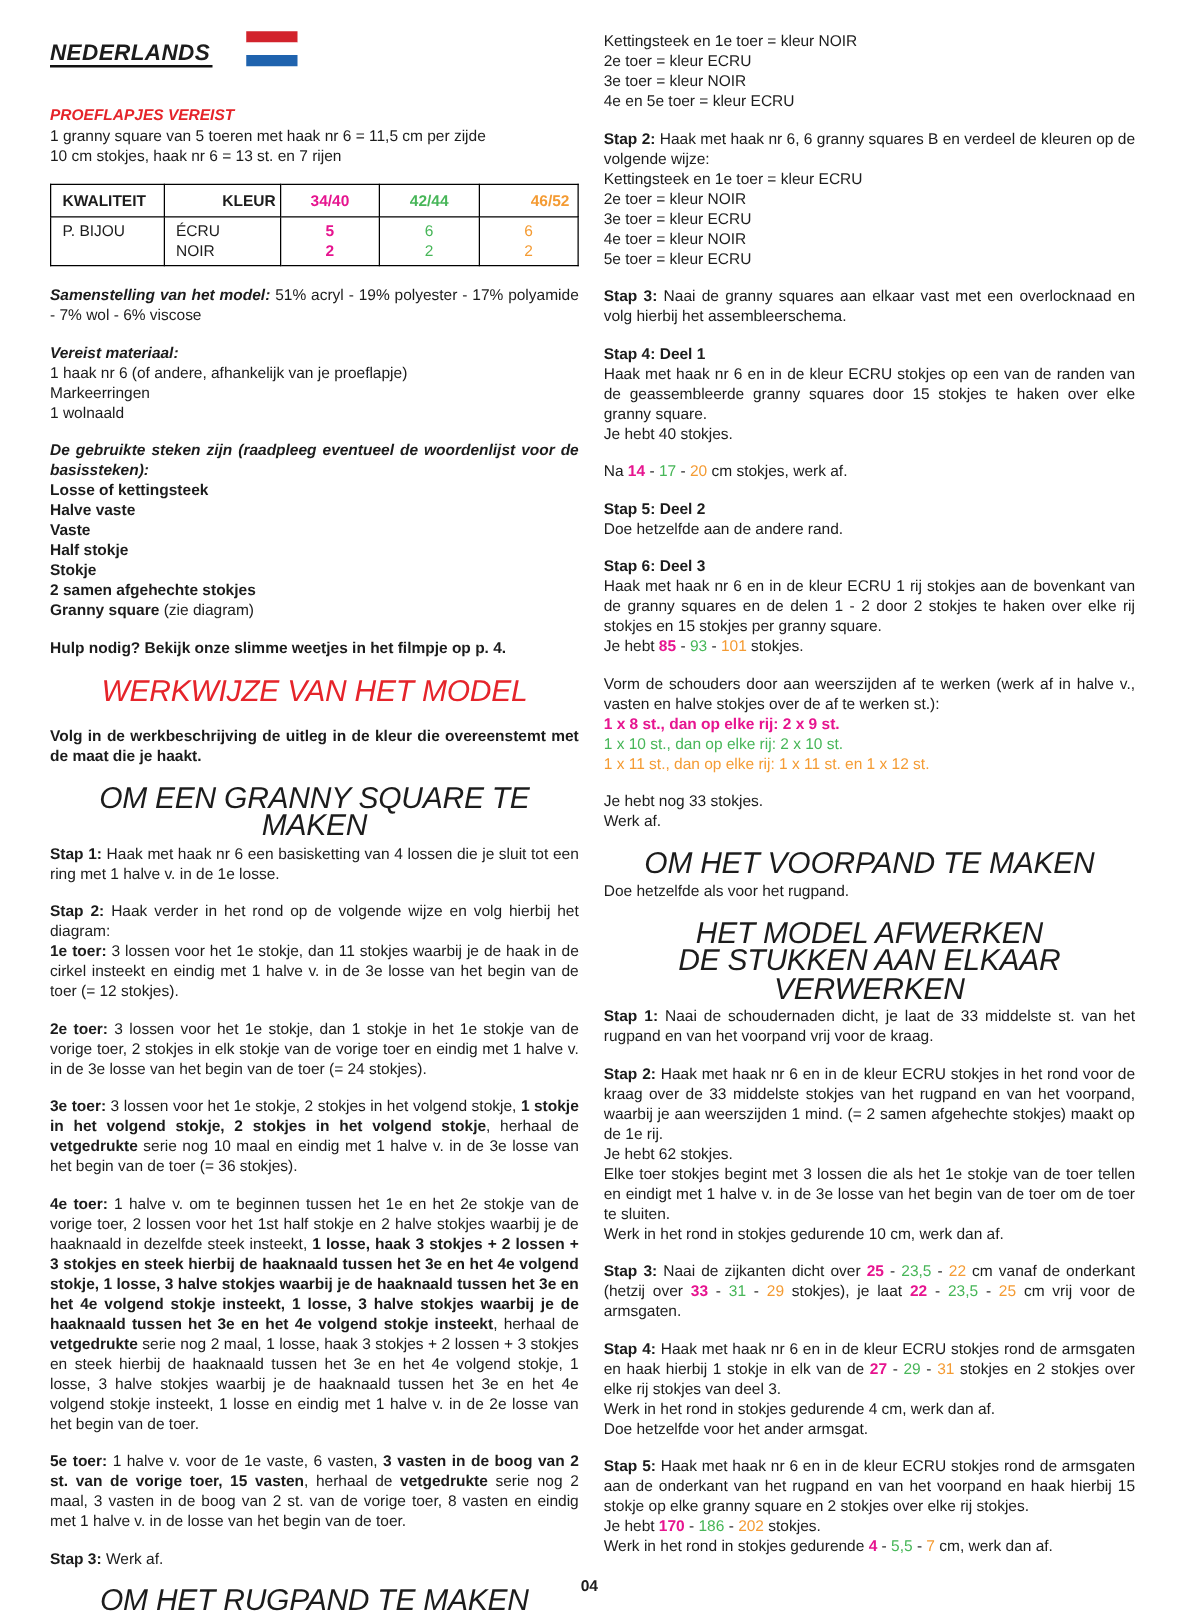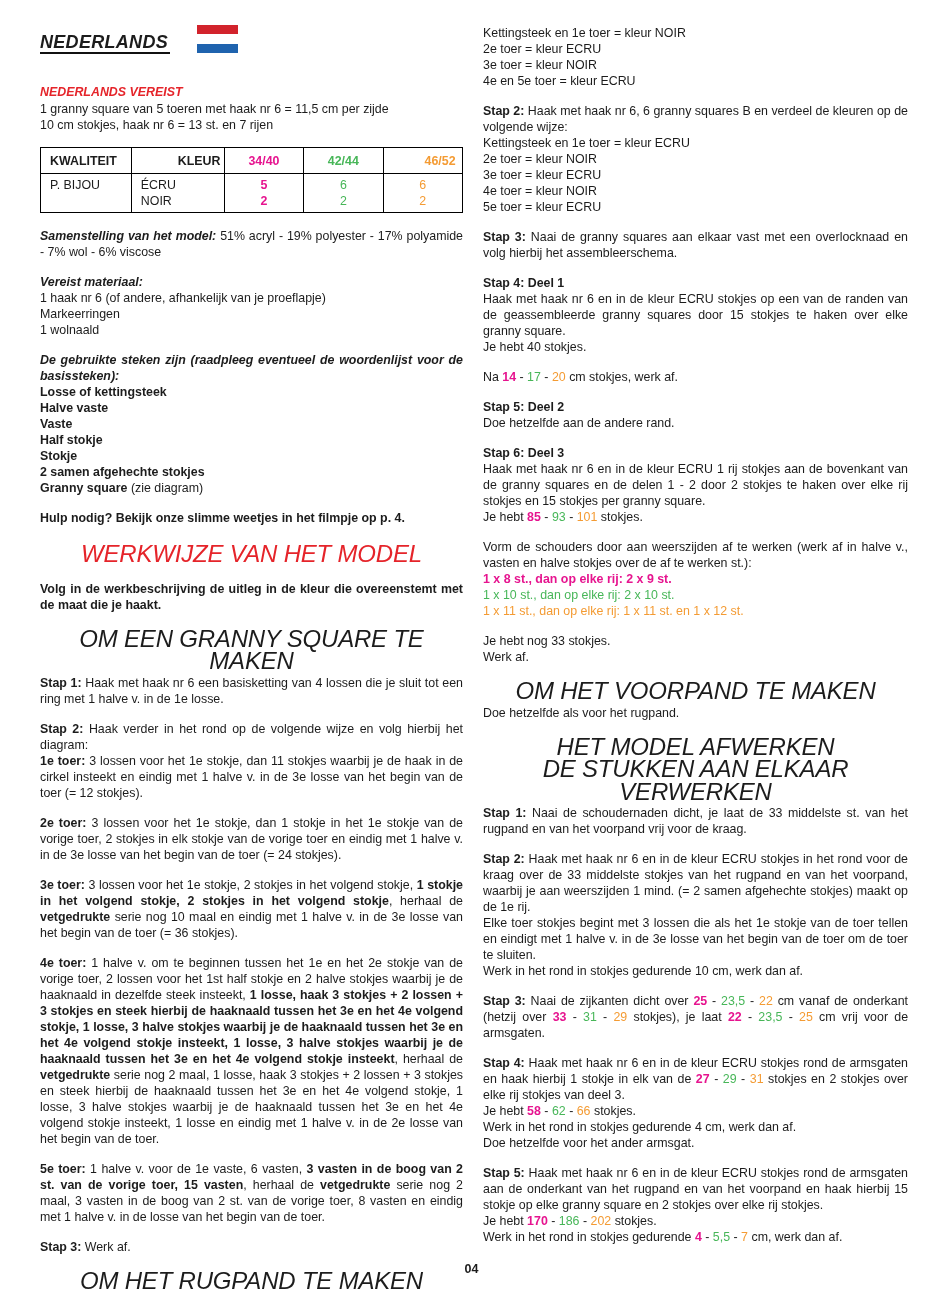--- a/index.html
+++ b/index.html
@@ -41,21 +41,21 @@
   <div class="col col-left" id="col-left">
     <div class="masthead">
       <span class="lang-title">NEDERLANDS</span>
       <span class="flag">
         <span class="fr" style="background: rgb(210, 35, 44);"></span>
         <span class="fw" style="background: rgb(255, 255, 255);"></span>
         <span class="fb" style="background: rgb(31, 99, 174);"></span>
       </span>
     </div>
   <div class="blk subhead" style="color: rgb(229, 36, 42);">
-        <div class="ln"><span>NEDERLANDS VEREIST</span></div>
+        <div class="ln"><span>PROEFLAPJES VEREIST</span></div>
       </div>
       <div class="blk p">
         <div class="ln"><span>1 granny square van 5 toeren met haak nr 6 = 11,5 cm per zijde</span></div>
         <div class="ln"><span>10 cm stokjes, haak nr 6 = 13 st. en 7 rijen</span></div>
       </div>
       <table class="ptable">
         <thead>
           <tr>
             <th class="al"><span class="b">KWALITEIT</span></th>
             <th class="al"><span class="b">KLEUR</span></th>
@@ -202,29 +202,29 @@
       </div>
       <div class="blk h1">
         <div class="ln"><span>HET MODEL AFWERKEN</span></div>
         <div class="ln"><span>DE STUKKEN AAN ELKAAR VERWERKEN</span></div>
       </div>
       <div class="blk p">
         <div class="ln"><span class="b">Stap 1:</span><span> Naai de schoudernaden dicht, je laat de 33 middelste st. van het rugpand en van het voorpand vrij voor de kraag.</span></div>
       </div>
       <div class="blk p">
         <div class="ln"><span class="b">Stap 2:</span><span> Haak met haak nr 6 en in de kleur ECRU stokjes in het rond voor de kraag over de 33 middelste stokjes van het rugpand en van het voorpand, waarbij je aan weerszijden 1 mind. (= 2 samen afgehechte stokjes) maakt op de 1e rij.</span></div>
+        <div class="ln"><span>Je hebt 62 stokjes.</span></div>
         <div class="ln"><span>Elke toer stokjes begint met 3 lossen die als het 1e stokje van de toer tellen en eindigt met 1 halve v. in de 3e losse van het begin van de toer om de toer te sluiten.</span></div>
         <div class="ln"><span>Werk in het rond in stokjes gedurende 10 cm, werk dan af.</span></div>
       </div>
       <div class="blk p">
         <div class="ln"><span class="b">Stap 3:</span><span> Naai de zijkanten dicht over </span><span class="b" style="color: rgb(230, 20, 143);">25</span><span> - </span><span style="color: rgb(71, 182, 88);">23,5</span><span> - </span><span style="color: rgb(244, 155, 51);">22</span><span> cm vanaf de onderkant (hetzij over </span><span class="b" style="color: rgb(230, 20, 143);">33</span><span> - </span><span style="color: rgb(71, 182, 88);">31</span><span> - </span><span style="color: rgb(244, 155, 51);">29</span><span> stokjes), je laat </span><span class="b" style="color: rgb(230, 20, 143);">22</span><span> - </span><span style="color: rgb(71, 182, 88);">23,5</span><span> - </span><span style="color: rgb(244, 155, 51);">25</span><span> cm vrij voor de armsgaten.</span></div>
       </div>
       <div class="blk p">
         <div class="ln"><span class="b">Stap 4:</span><span> Haak met haak nr 6 en in de kleur ECRU stokjes rond de armsgaten en haak hierbij 1 stokje in elk van de </span><span class="b" style="color: rgb(230, 20, 143);">27</span><span> - </span><span style="color: rgb(71, 182, 88);">29</span><span> - </span><span style="color: rgb(244, 155, 51);">31</span><span> stokjes en 2 stokjes over elke rij stokjes van deel 3.</span></div>
-        <div class="ln"><span>Je hebt </span><span class="b" style="color: rgb(230, 20, 143);">58</span><span> - </span><span style="color: rgb(71, 182, 88);">62</span><span> - </span><span style="color: rgb(244, 155, 51);">66</span><span> stokjes.</span></div>
         <div class="ln"><span>Werk in het rond in stokjes gedurende 4 cm, werk dan af.</span></div>
         <div class="ln"><span>Doe hetzelfde voor het ander armsgat.</span></div>
       </div>
       <div class="blk p">
         <div class="ln"><span class="b">Stap 5:</span><span> Haak met haak nr 6 en in de kleur ECRU stokjes rond de armsgaten aan de onderkant van het rugpand en van het voorpand en haak hierbij 15 stokje op elke granny square en 2 stokjes over elke rij stokjes.</span></div>
         <div class="ln"><span>Je hebt </span><span class="b" style="color: rgb(230, 20, 143);">170</span><span> - </span><span style="color: rgb(71, 182, 88);">186</span><span> - </span><span style="color: rgb(244, 155, 51);">202</span><span> stokjes.</span></div>
         <div class="ln"><span>Werk in het rond in stokjes gedurende </span><span class="b" style="color: rgb(230, 20, 143);">4</span><span> - </span><span style="color: rgb(71, 182, 88);">5,5</span><span> - </span><span style="color: rgb(244, 155, 51);">7</span><span> cm, werk dan af.</span></div>
       </div>
     </div>
 

